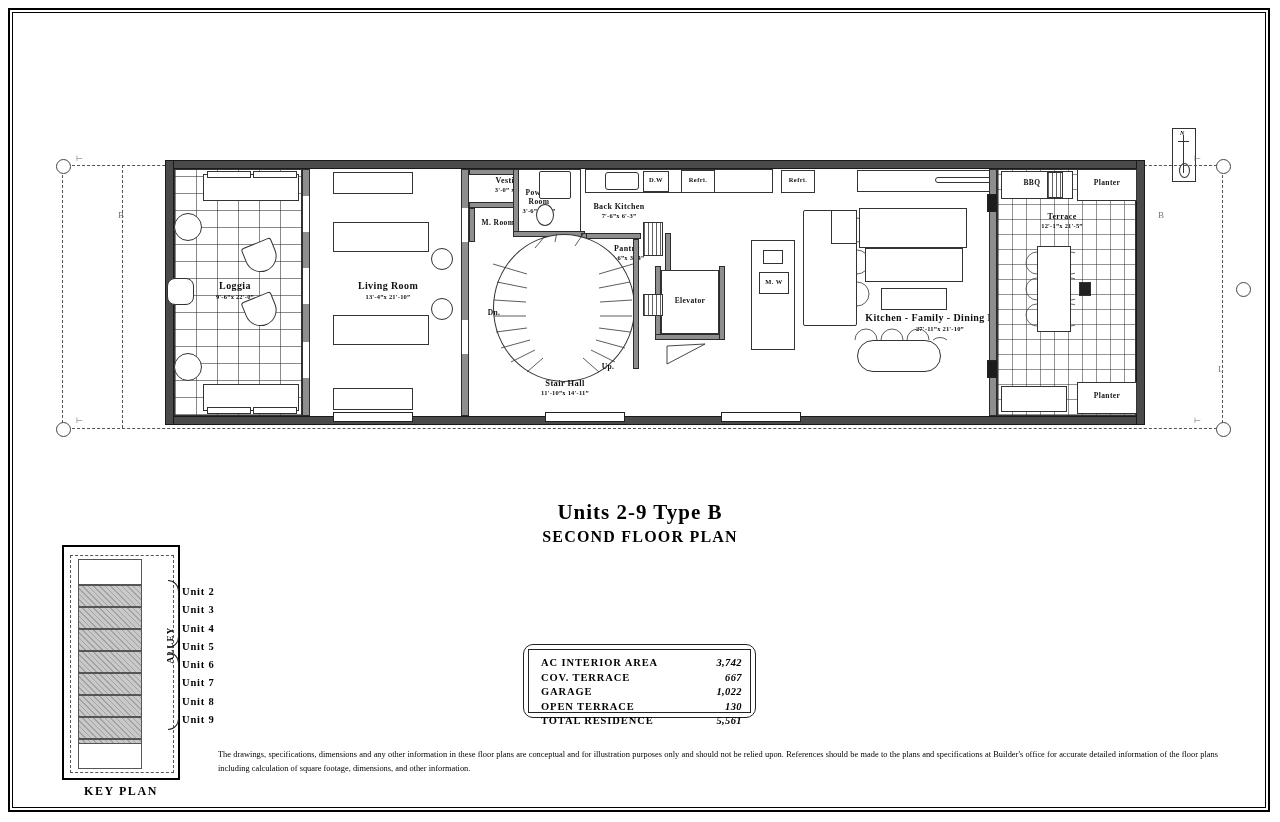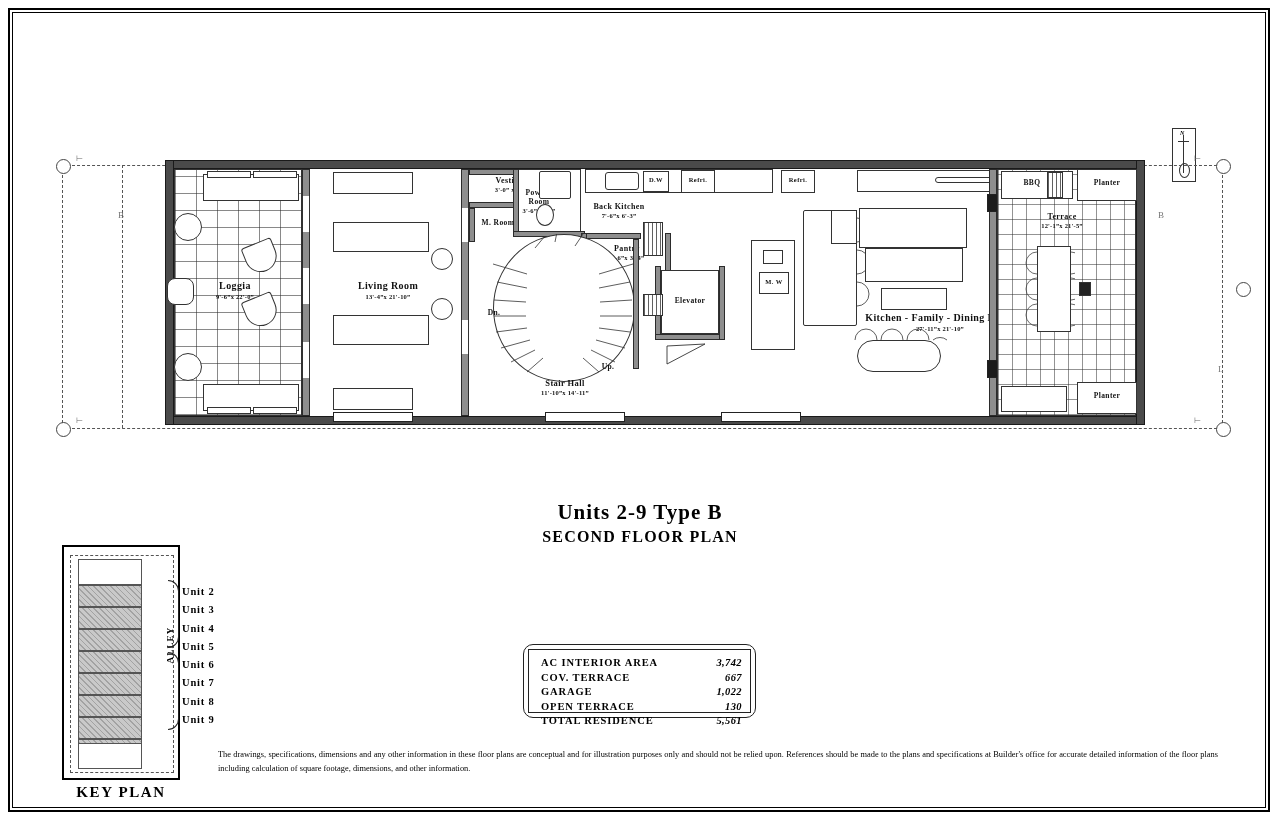--- a/index.html
+++ b/index.html
@@ -63,21 +63,21 @@
   .at-rows{position:absolute;left:18px;top:12px;right:14px;}
   .at-row{display:flex;justify-content:space-between;font-size:10.5px;font-weight:bold;
     letter-spacing:.9px;line-height:14.5px;}
   .at-row .v{letter-spacing:.4px;font-style:italic;}
 
   
   #key-plan{position:absolute;left:62px;top:545px;width:118px;height:235px;border:2px solid #000;background:#fff;box-sizing:border-box;}
   #kp-inner{position:absolute;left:6px;top:8px;width:104px;height:218px;border:1px dashed #555;box-sizing:border-box;}
   .kp-unit{position:absolute;left:14px;width:64px;background:#c9c9c9;border:1px solid #555;box-sizing:border-box;
     background-image:repeating-linear-gradient(45deg,rgba(90,90,90,.35) 0 1px,transparent 1px 4px);}
-  .kp-cap{position:absolute;left:62px;top:784px;width:118px;text-align:center;font-size:15px;font-weight:bold;letter-spacing:1.6px;}
+  .kp-cap{position:absolute;left:62px;top:784px;width:118px;text-align:center;font-size:12px;font-weight:bold;letter-spacing:1.6px;}
   #kp-units{position:absolute;left:182px;top:583px;width:70px;}
   .kp-lbl{font-size:10.5px;font-weight:bold;letter-spacing:.8px;line-height:18.3px;}
   #alley{position:absolute;left:151px;top:640px;font-size:9px;font-weight:bold;letter-spacing:1.2px;
     transform:rotate(-90deg);transform-origin:center;}
   .brace{position:absolute;border:1.4px solid #222;border-left:none;width:10px;border-radius:0 16px 16px 0;}
 
   
   #disclaimer{position:absolute;left:218px;top:748px;width:1000px;font-size:8.4px;
     line-height:13.5px;text-align:justify;font-family:"Liberation Serif",serif;}
 

